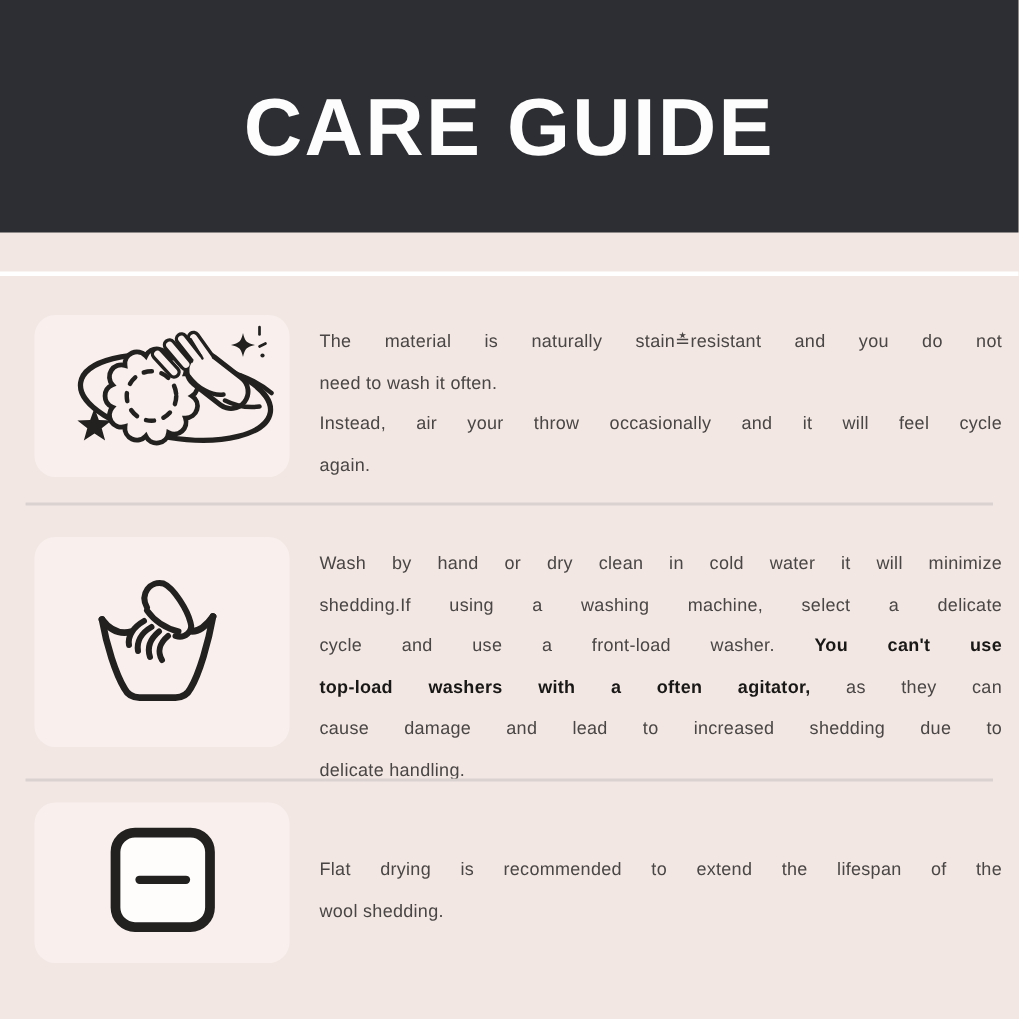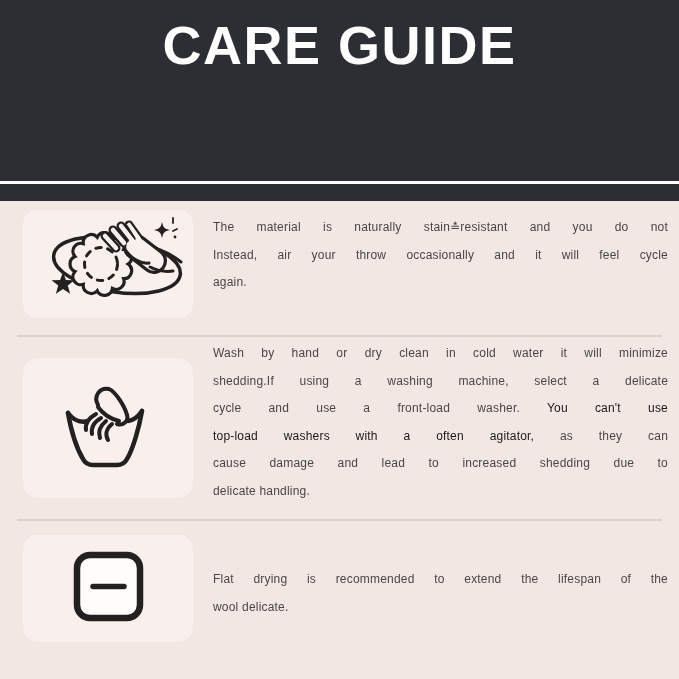--- a/index.html
+++ b/index.html
@@ -3,36 +3,36 @@
 <meta charset="utf-8">
 <style>
   :root{
     --header_bg:#2c2e33; --body_bg:#f2e7e3; --card_bg:#f9f0ed; --divider:#d9d2d0;
     --text:#4a4645; --bold_text:#1a1817; --icon:#232120; --title:#fdfdfd; --square_fill:#fffdfc;
   }
   html,body{margin:0;padding:0}
   body{width:679px;height:679px;background:var(--body_bg);
        font-family:"Liberation Sans","DejaVu Sans",sans-serif;position:relative;overflow:hidden}
   .stage{position:absolute;inset:0}
-  .hdr{position:absolute;left:0;top:0;width:679px;height:201px;background:var(--header_bg);
-       display:flex;justify-content:center}
+  .hdr{position:absolute;left:0;top:0;width:679px;height:155px;background:var(--header_bg);
+       display:flex;align-items:center;justify-content:center}
   .hdr h1{margin:0;padding-top:14px;font-size:54px;font-weight:700;letter-spacing:1.5px;color:var(--title)}
   .sep{position:absolute;left:0;top:181px;width:679px;height:3px;background:#ffffff}
   .card{position:absolute;left:23px;width:170px;background:var(--card_bg);border-radius:14px;
         display:flex;align-items:center;justify-content:center}
   #card1{top:210px;height:108px}
   #card2{top:358px;height:140px}
   #card3{top:535px;height:107px}
   .card svg{display:block}
   .txt{position:absolute;left:213px;width:455px;font-size:12px;line-height:27.5px;
        color:var(--text);letter-spacing:.2px}
-  #txt1{top:214px} #txt2{top:340px} #txt3{top:566px}
+  #txt1{top:214px} #txt2{top:362px} #txt3{top:566px}
   .ln{text-align:justify}
   .ln.st{text-align-last:justify}
-  .b{font-weight:400;color:var(--bold_text)}
+  .b{font-weight:700;color:var(--bold_text)}
   .rule{position:absolute;left:17px;width:645px;height:2px;background:var(--divider)}
   #rule1{top:335px} #rule2{top:519px}
 </style>
 </head>
 <body>
 
 <div class="stage">
 
   <div class="hdr">
     <h1>CARE GUIDE</h1>
@@ -78,20 +78,21 @@
         <path d="M150,8 L150,13"></path>
           <path d="M154,19 L150,21"></path>
       </g>
       <circle cx="152" cy="27" r="1.4" fill="var(--icon)"></circle>
       <path d="M40,62 L42.9,70 L51.4,70.3 L44.8,75.5 L47.1,83.7 L40,79 L32.9,83.7
                L35.2,75.5 L28.6,70.3 L37.1,70 Z" fill="var(--icon)"></path>
     </svg>
   </div>
   <div class="txt" id="txt1">
     <div class="ln st"><span>The material is naturally stain≛resistant and you do not</span></div>
+    <div class="ln"><span>need to wash it often.</span></div>
     <div class="ln st"><span>Instead, air your throw occasionally and it will feel cycle</span></div>
     <div class="ln"><span>again.</span></div>
   </div>
 
   <div class="rule" id="rule1"></div>
 
   <div class="card" id="card2">
     <svg width="170" height="140" viewBox="0 0 170 140">
       <g fill="none" stroke="var(--icon)" stroke-width="4.5" stroke-linecap="round" stroke-linejoin="round">
         <path d="M45,55 C48,72 54,91 60,101 Q63,107 70,107 L94,107 Q101,107 104,101 C110,91 116,70 119,53"></path>
@@ -122,16 +123,16 @@
   <div class="rule" id="rule2"></div>
 
   <div class="card" id="card3">
     <svg width="170" height="107" viewBox="0 0 170 107">
       <rect x="54" y="20" width="63" height="63" rx="13" fill="var(--square_fill)" stroke="var(--icon)" stroke-width="6.5"></rect>
       <line x1="70" y1="51.5" x2="101" y2="51.5" stroke="var(--icon)" stroke-width="5.5" stroke-linecap="round"></line>
     </svg>
   </div>
   <div class="txt" id="txt3">
     <div class="ln st"><span>Flat drying is recommended to extend the lifespan of the</span></div>
-    <div class="ln"><span>wool delicate.</span></div>
+    <div class="ln"><span>wool shedding.</span></div>
   </div>
 
 </div>
 
 </body></html>

